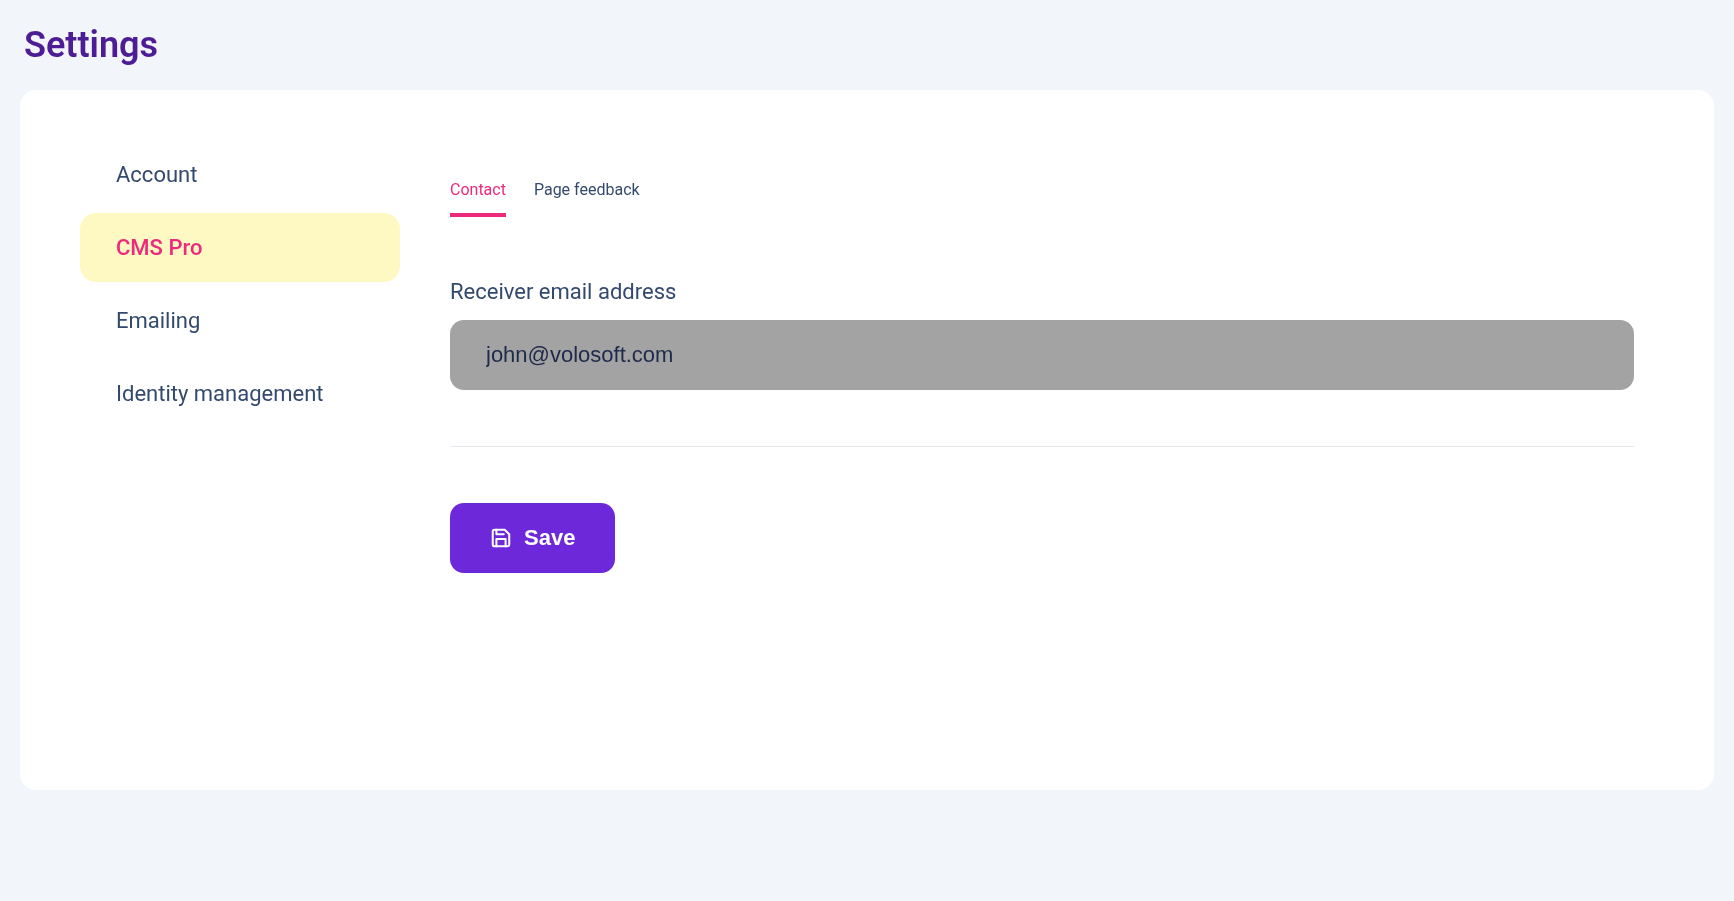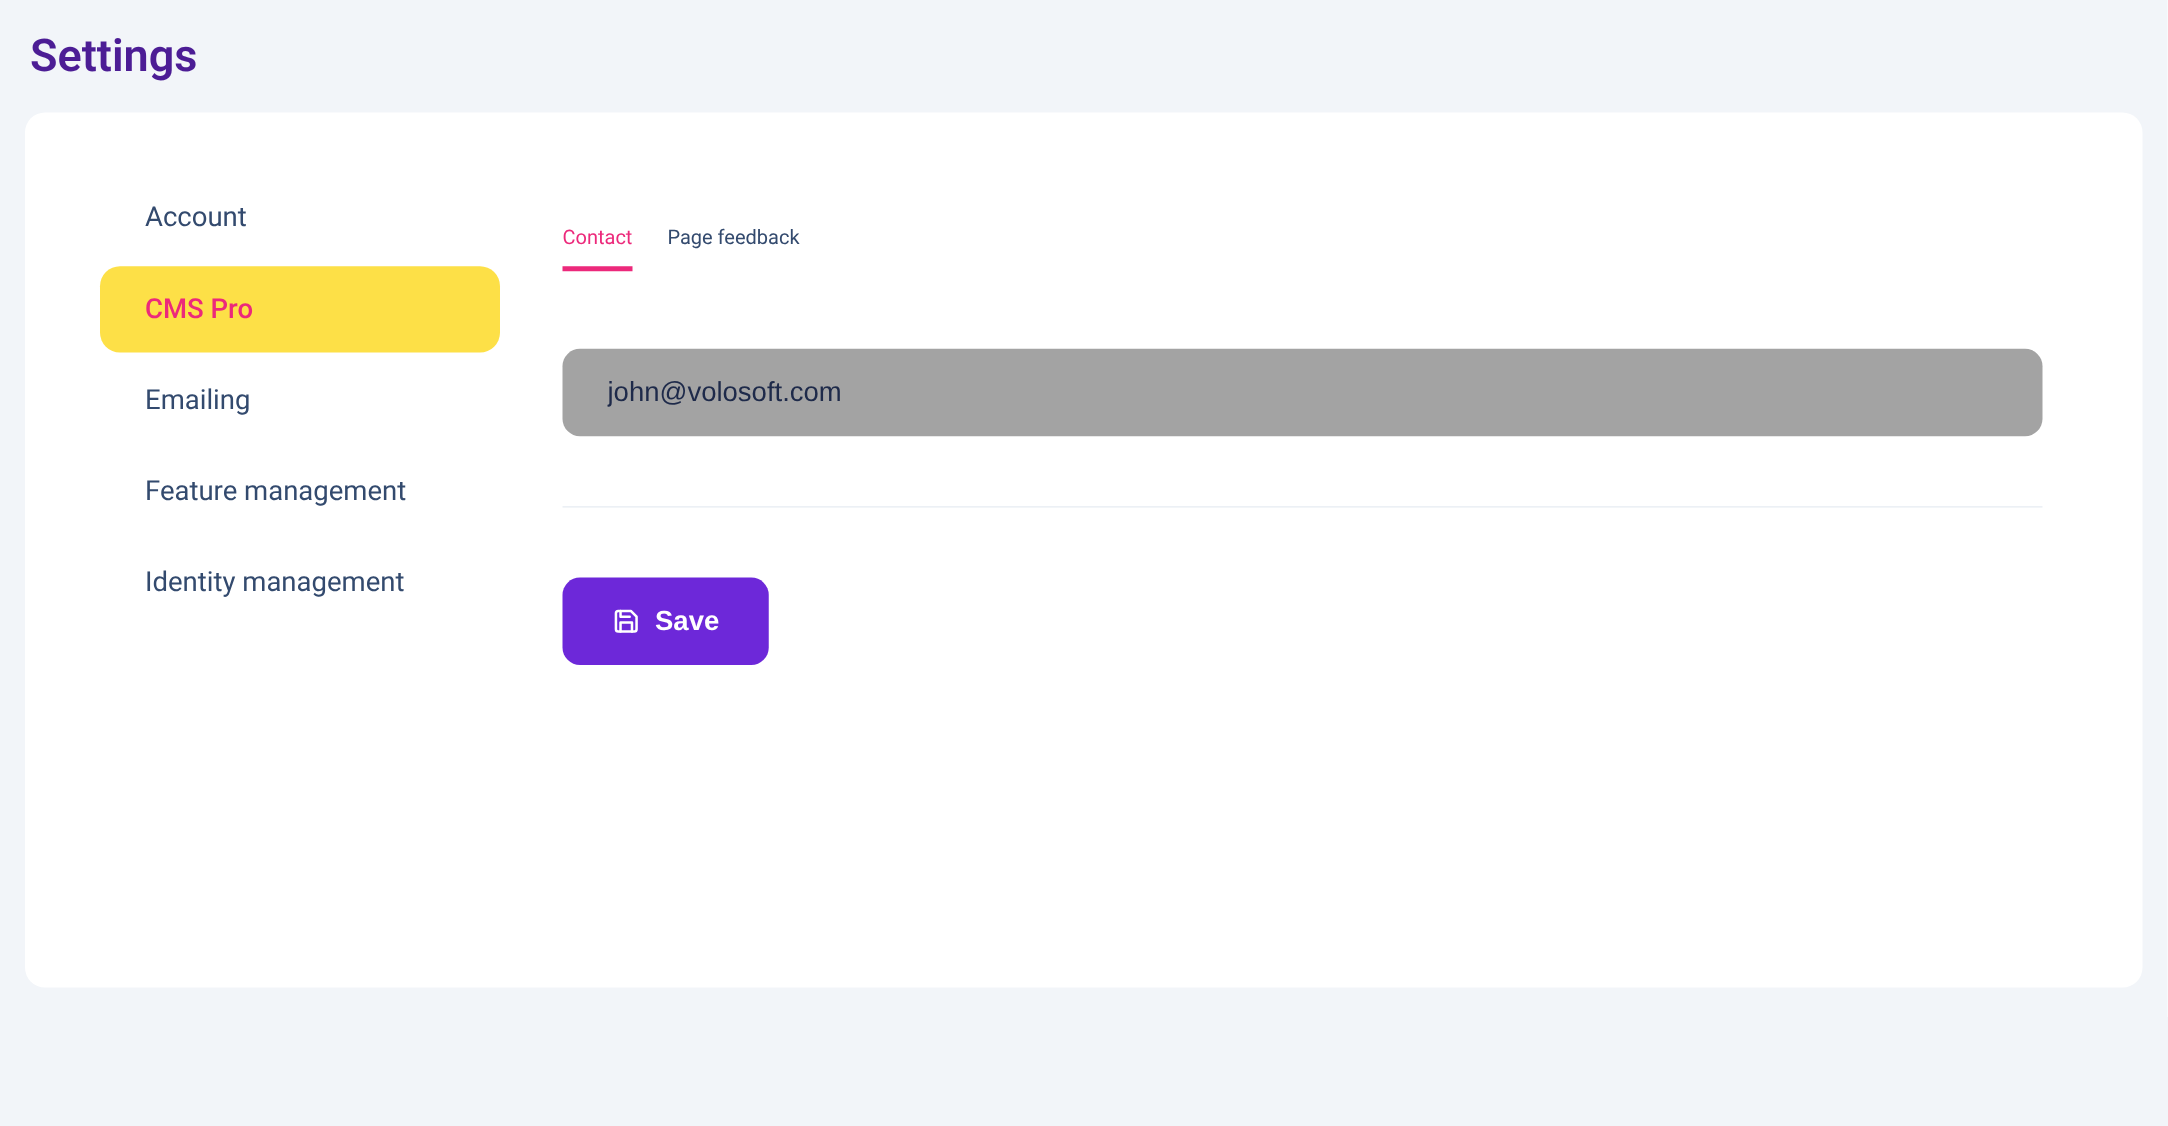--- a/index.html
+++ b/index.html
@@ -36,21 +36,21 @@
     }
     .sidebar-item {
       padding: 22px 36px;
       font-size: 22px;
       color: #334a6e;
       border-radius: 16px;
       cursor: pointer;
       margin-bottom: 4px;
     }
     .sidebar-item.active {
-      background: #fde047;
+      background: #fef9c3;
       color: #ec297b;
       font-weight: 500;
     }
     .main {
       flex: 1;
       padding-top: 40px;
     }
     .tabs {
       display: flex;
       gap: 28px;
@@ -125,37 +125,35 @@
     <div class="sidebar-item">
       <span>Account</span>
     </div>
     <div class="sidebar-item active">
       <span>CMS Pro</span>
     </div>
     <div class="sidebar-item">
       <span>Emailing</span>
     </div>
     <div class="sidebar-item">
-      <span>Feature management</span>
-    </div>
-    <div class="sidebar-item">
       <span>Identity management</span>
     </div>
   </div>
 
   <div class="main">
     <div class="tabs">
       <div class="tab active">
         <span>Contact</span>
       </div>
       <div class="tab">
         <span>Page feedback</span>
       </div>
     </div>
 
+    <label class="field-label">Receiver email address</label>
     <input class="input" type="text" value="john@volosoft.com" style="">
 
     <div class="divider"></div>
 
     <button class="save-btn">
       <span class="save-icon">
         <svg viewBox="0 0 24 24" fill="none" stroke="currentColor" stroke-width="2.2" stroke-linecap="round" stroke-linejoin="round">
           <path d="M19 21H5a2 2 0 0 1-2-2V5a2 2 0 0 1 2-2h11l5 5v11a2 2 0 0 1-2 2z"></path>
           <polyline points="17 21 17 13 7 13 7 21"></polyline>
           <polyline points="7 3 7 8 15 8"></polyline>

